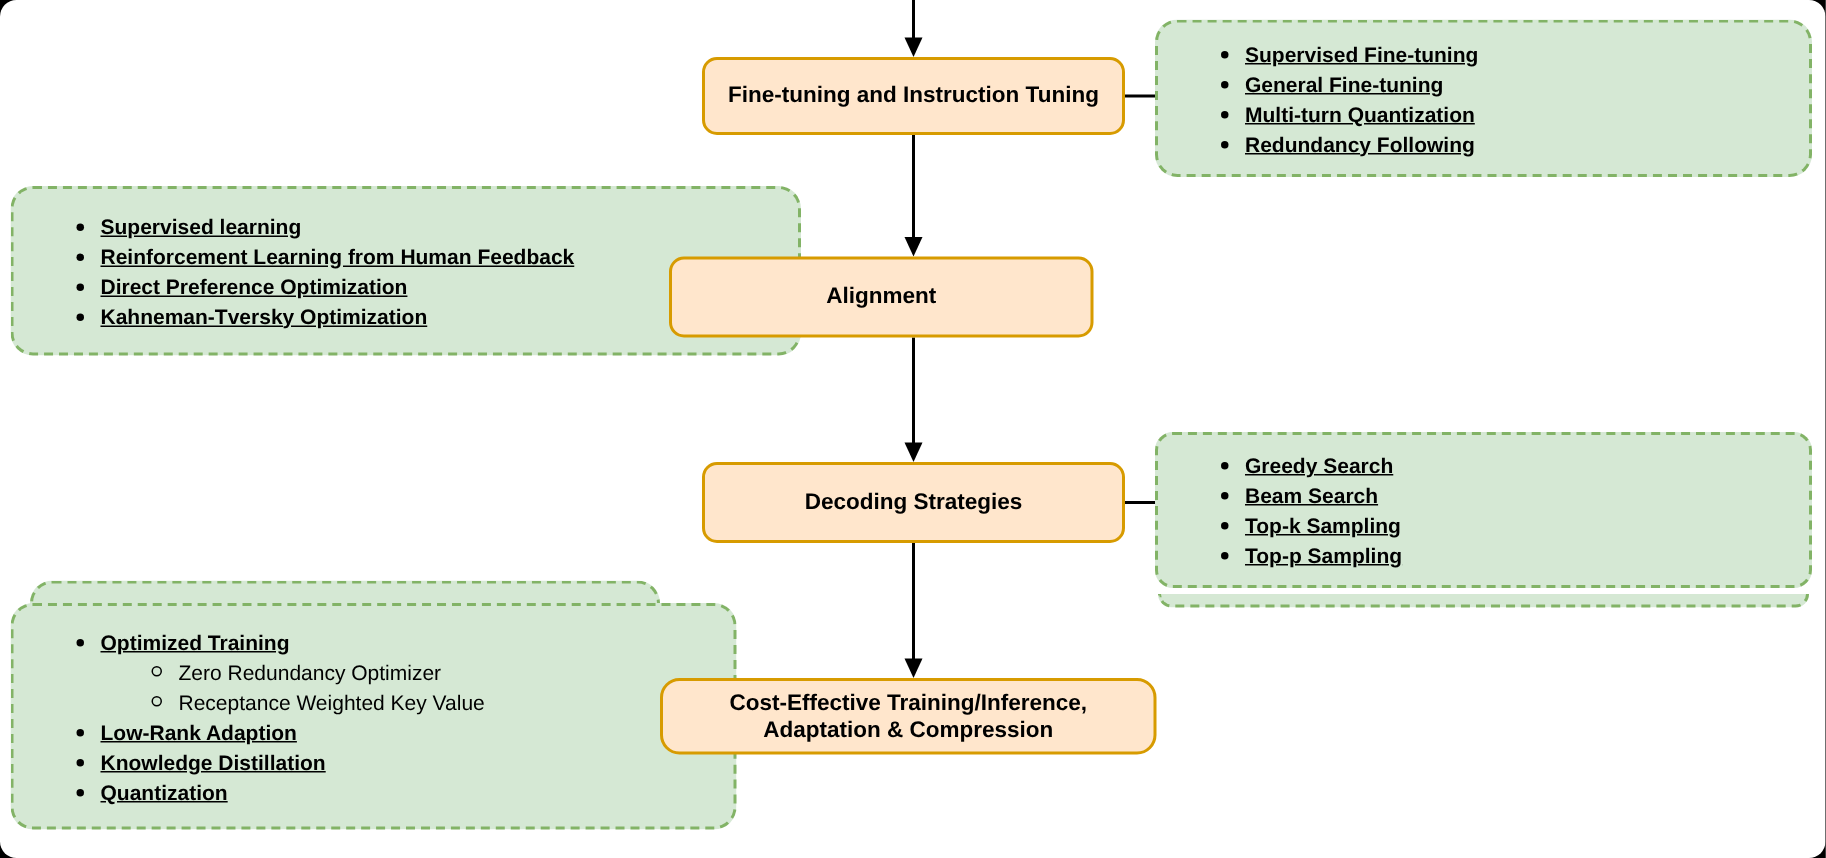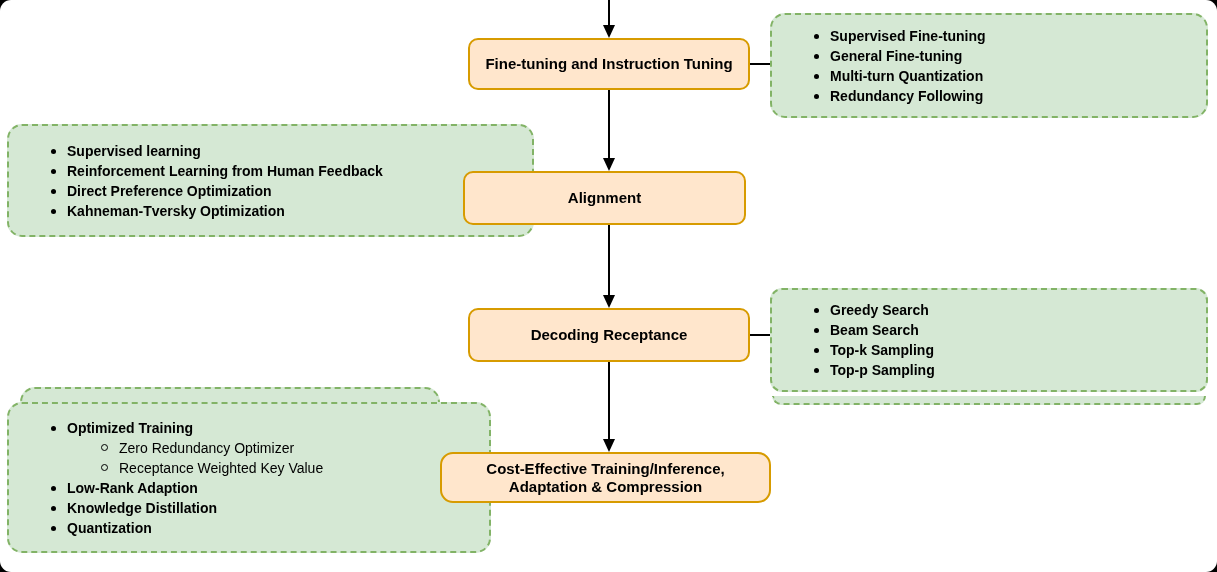--- a/index.html
+++ b/index.html
@@ -27,21 +27,21 @@
     border:2px solid var(--orange-stroke);
     border-radius:10px;
     display:flex;align-items:center;justify-content:center;
     text-align:center;
     font-size:15px;font-weight:700;color:var(--text);
     line-height:18px;
     padding:4px 8px;
     z-index:3;
   }
   #node-finetune{left:468px;top:38px;width:282px;height:52px;}
-  #node-alignment{left:463px;top:171px;width:283px;height:54px;}
+  #node-alignment{left:446px;top:171px;width:283px;height:54px;}
   #node-decoding{left:468px;top:308px;width:282px;height:54px;}
   #node-cost{left:440px;top:452px;width:331px;height:51px;border-radius:13px;}
 
   
   .detail{
     position:absolute;
     background:var(--green-fill);
     border:2px dashed var(--green-stroke);
     border-radius:15px;
     display:flex;align-items:center;
@@ -50,21 +50,21 @@
   #detail-finetune{left:770px;top:13px;width:438px;height:105px;}
   #detail-alignment{left:7px;top:124px;width:527px;height:113px;}
   #detail-decoding{left:770px;top:288px;width:438px;height:104px;border-radius:12px;}
   #detail-cost{left:7px;top:402px;width:484px;height:151px;}
 
   .bullets{
     list-style:none;
     margin:0;padding:0 8px 0 40px;
     font-size:14px;line-height:20px;color:var(--text);
   }
-  .li-1{position:relative;padding-left:18px;font-weight:700;}
+  .li-1{position:relative;padding-left:18px;font-weight:700;text-decoration:underline;}
   .li-1::before{
     content:'';position:absolute;left:2px;top:8px;
     width:5px;height:5px;border-radius:50%;background:var(--text);
   }
   .li-2{position:relative;padding-left:18px;margin-left:52px;font-weight:400;}
   .li-2::before{
     content:'';position:absolute;left:0px;top:6px;
     width:5px;height:5px;border-radius:50%;
     border:1.5px solid var(--text);background:transparent;
   }
@@ -138,21 +138,21 @@
   <div class="sliver" id="sliver-decoding"></div>
   <div class="sliver" id="sliver-cost"></div>
 
   <div class="node" id="node-finetune">
     <span>Fine-tuning and Instruction Tuning</span>
   </div>
   <div class="node" id="node-alignment">
     <span>Alignment</span>
   </div>
   <div class="node" id="node-decoding">
-    <span>Decoding Receptance</span>
+    <span>Decoding Strategies</span>
   </div>
   <div class="node" id="node-cost">
     <span>Cost-Effective Training/Inference, Adaptation &amp; Compression</span>
   </div>
 
   <div class="detail" id="detail-finetune">
     <ul class="bullets">
         <li class="li-1">Supervised Fine-tuning</li>
         <li class="li-1">General Fine-tuning</li>
         <li class="li-1">Multi-turn Quantization</li>

